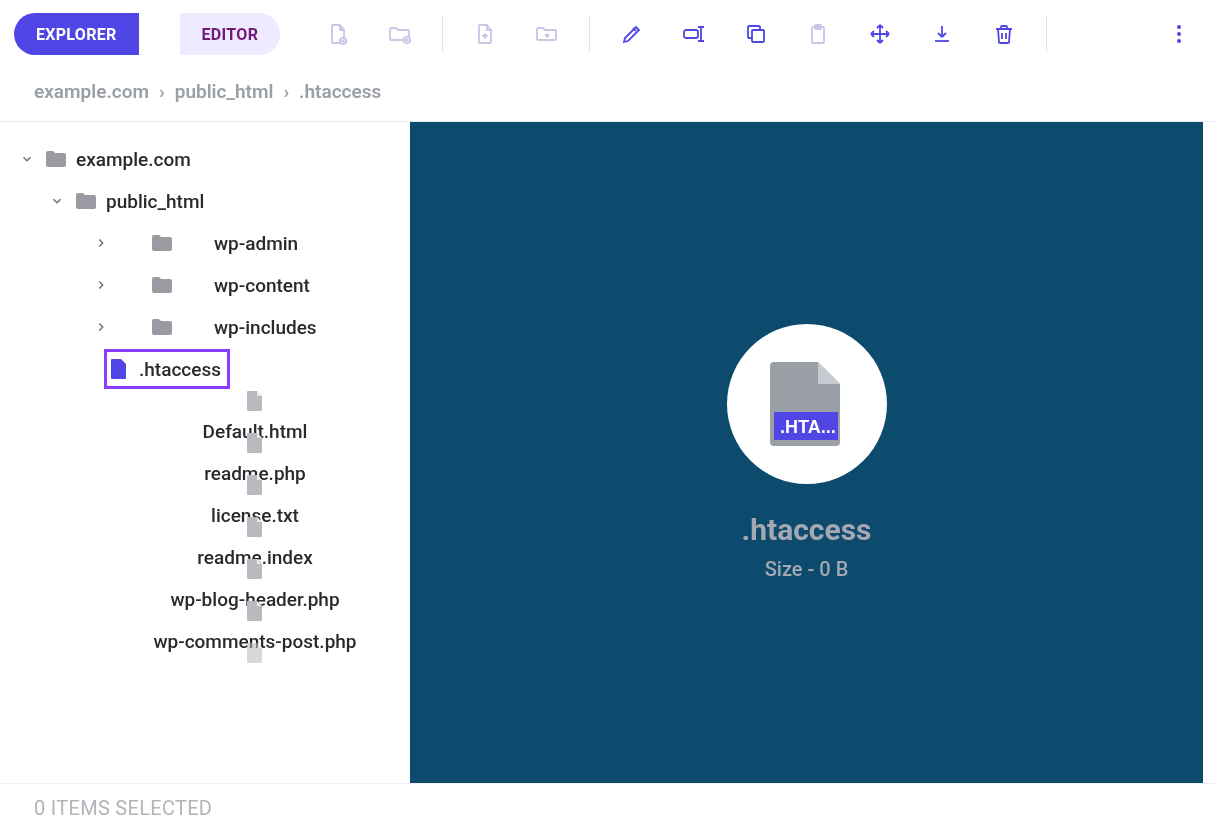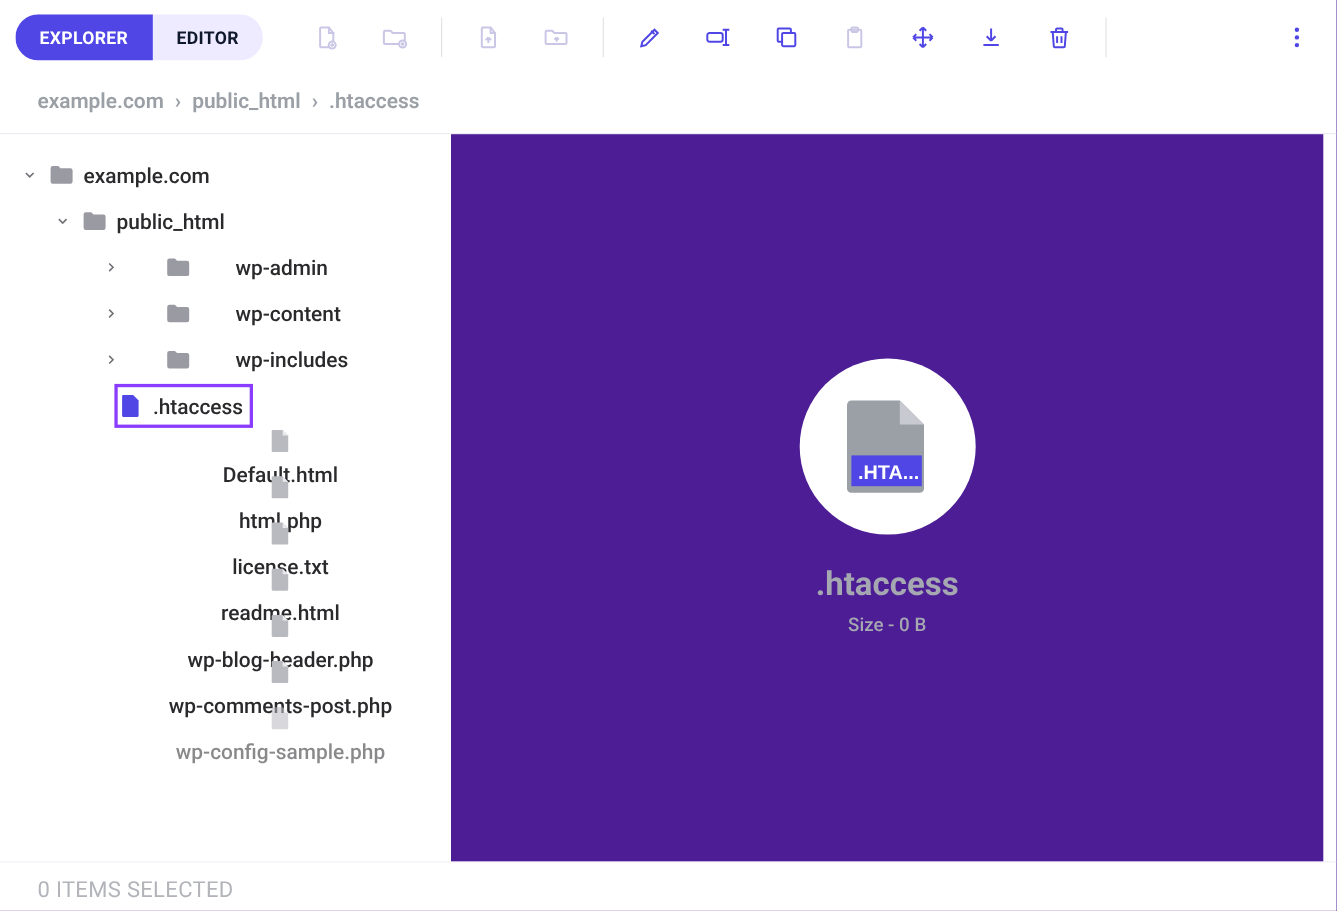--- a/index.html
+++ b/index.html
@@ -17,37 +17,38 @@
     align-items: center;
     padding: 8px 14px;
     gap: 6px;
     height: 68px;
   }
   .tab-pill {
     display: inline-flex;
     border-radius: 24px;
     overflow: hidden;
     height: 42px;
+    gap: 41px;
   }
   .tab-pill .tab {
     display: inline-flex;
     align-items: center;
     padding: 0 22px;
     font-weight: 700;
     font-size: 16px;
     letter-spacing: 0.3px;
     cursor: pointer;
   }
   .tab.active {
     background: #4f46e5;
     color: #fff;
   }
   .tab.inactive {
     background: #eeeaff;
-    color: #0f172a;
+    color: #701a75;
   }
   .tb-icon {
     width: 56px;
     height: 40px;
     display: inline-flex;
     align-items: center;
     justify-content: center;
     cursor: pointer;
     color: #4f46e5;
   }
@@ -91,21 +92,21 @@
     width: 410px;
     position: relative;
     overflow-y: auto;
     padding: 16px 12px 8px 14px;
   }
   .sidebar::-webkit-scrollbar { width: 10px; }
   .sidebar::-webkit-scrollbar-thumb { background: #d7d7df; border-radius: 6px; }
   .sidebar::-webkit-scrollbar-track { background: transparent; }
   .preview {
     flex: 1;
-    background: #4c1d95;
+    background: #0c4a6e;
     margin: 0 12px 0 0;
     display: flex;
     align-items: center;
     justify-content: center;
     flex-direction: column;
     text-align: center;
   }
   
   .tree { font-size: 19px; }
   .tree-row {
@@ -139,21 +140,21 @@
   .tree-label { font-weight:500; }
   
   .preview-circle {
     width:160px;height:160px;border-radius:50%;
     background:#ffffff;display:flex;align-items:center;justify-content:center;margin-bottom:28px;
   }
   .preview-title{
     font-size:30px;font-weight:700;color:#a5a7b1;margin-bottom:10px;
   }
   .preview-sub{
-    font-size:17px;color:#a5a7b1;font-weight:500;
+    font-size:20px;color:#a5a7b1;font-weight:500;
   }
   
   .footer{
     height:48px;display:flex;align-items:center;padding:0 34px;
     color:#b2b4ba;font-size:20px;letter-spacing:0.3px;border-top:1px solid #f0eef5;
   }
 </style>
 </head>
 <body>
 
@@ -344,39 +345,39 @@
           </span>
         <span class="tree-label">Default.html</span>
       </div>
       <div class="tree-row pad-file">
         <span class="file-ic">
             <svg width="20" height="22" viewBox="0 0 20 22" fill="currentColor">
               <path d="M3 1h9l5 5v14a1 1 0 0 1-1 1H3a1 1 0 0 1-1-1V2a1 1 0 0 1 1-1z"></path>
               <path d="M12 1v5h5" fill="#fff" opacity="0.7"></path>
             </svg>
           </span>
-        <span class="tree-label">html.php</span>
+        <span class="tree-label">readme.php</span>
       </div>
       <div class="tree-row pad-file">
         <span class="file-ic">
             <svg width="20" height="22" viewBox="0 0 20 22" fill="currentColor">
               <path d="M3 1h9l5 5v14a1 1 0 0 1-1 1H3a1 1 0 0 1-1-1V2a1 1 0 0 1 1-1z"></path>
               <path d="M12 1v5h5" fill="#fff" opacity="0.7"></path>
             </svg>
           </span>
         <span class="tree-label">license.txt</span>
       </div>
       <div class="tree-row pad-file">
         <span class="file-ic">
             <svg width="20" height="22" viewBox="0 0 20 22" fill="currentColor">
               <path d="M3 1h9l5 5v14a1 1 0 0 1-1 1H3a1 1 0 0 1-1-1V2a1 1 0 0 1 1-1z"></path>
               <path d="M12 1v5h5" fill="#fff" opacity="0.7"></path>
             </svg>
           </span>
-        <span class="tree-label">readme.html</span>
+        <span class="tree-label">readme.index</span>
       </div>
       <div class="tree-row pad-file">
         <span class="file-ic">
             <svg width="20" height="22" viewBox="0 0 20 22" fill="currentColor">
               <path d="M3 1h9l5 5v14a1 1 0 0 1-1 1H3a1 1 0 0 1-1-1V2a1 1 0 0 1 1-1z"></path>
               <path d="M12 1v5h5" fill="#fff" opacity="0.7"></path>
             </svg>
           </span>
         <span class="tree-label">wp-blog-header.php</span>
       </div>
@@ -389,21 +390,20 @@
           </span>
         <span class="tree-label">wp-comments-post.php</span>
       </div>
       <div class="tree-row pad-file" style="opacity:.55">
         <span class="file-ic">
             <svg width="20" height="22" viewBox="0 0 20 22" fill="currentColor">
               <path d="M3 1h9l5 5v14a1 1 0 0 1-1 1H3a1 1 0 0 1-1-1V2a1 1 0 0 1 1-1z"></path>
               <path d="M12 1v5h5" fill="#fff" opacity="0.7"></path>
             </svg>
           </span>
-        <span class="tree-label">wp-config-sample.php</span>
       </div>
     </div>
   </div>
 
   <div class="preview">
     <div class="preview-circle">
       <svg width="78" height="88" viewBox="0 0 78 88">
         <path d="M6 2h44l22 22v58a4 4 0 0 1-4 4H6a4 4 0 0 1-4-4V6a4 4 0 0 1 4-4z" fill="#9aa0a6"></path>
         <path d="M50 2v22h22z" fill="#c7cbd1"></path>
         <rect x="6" y="52" width="64" height="28" fill="#4f46e5"></rect>

